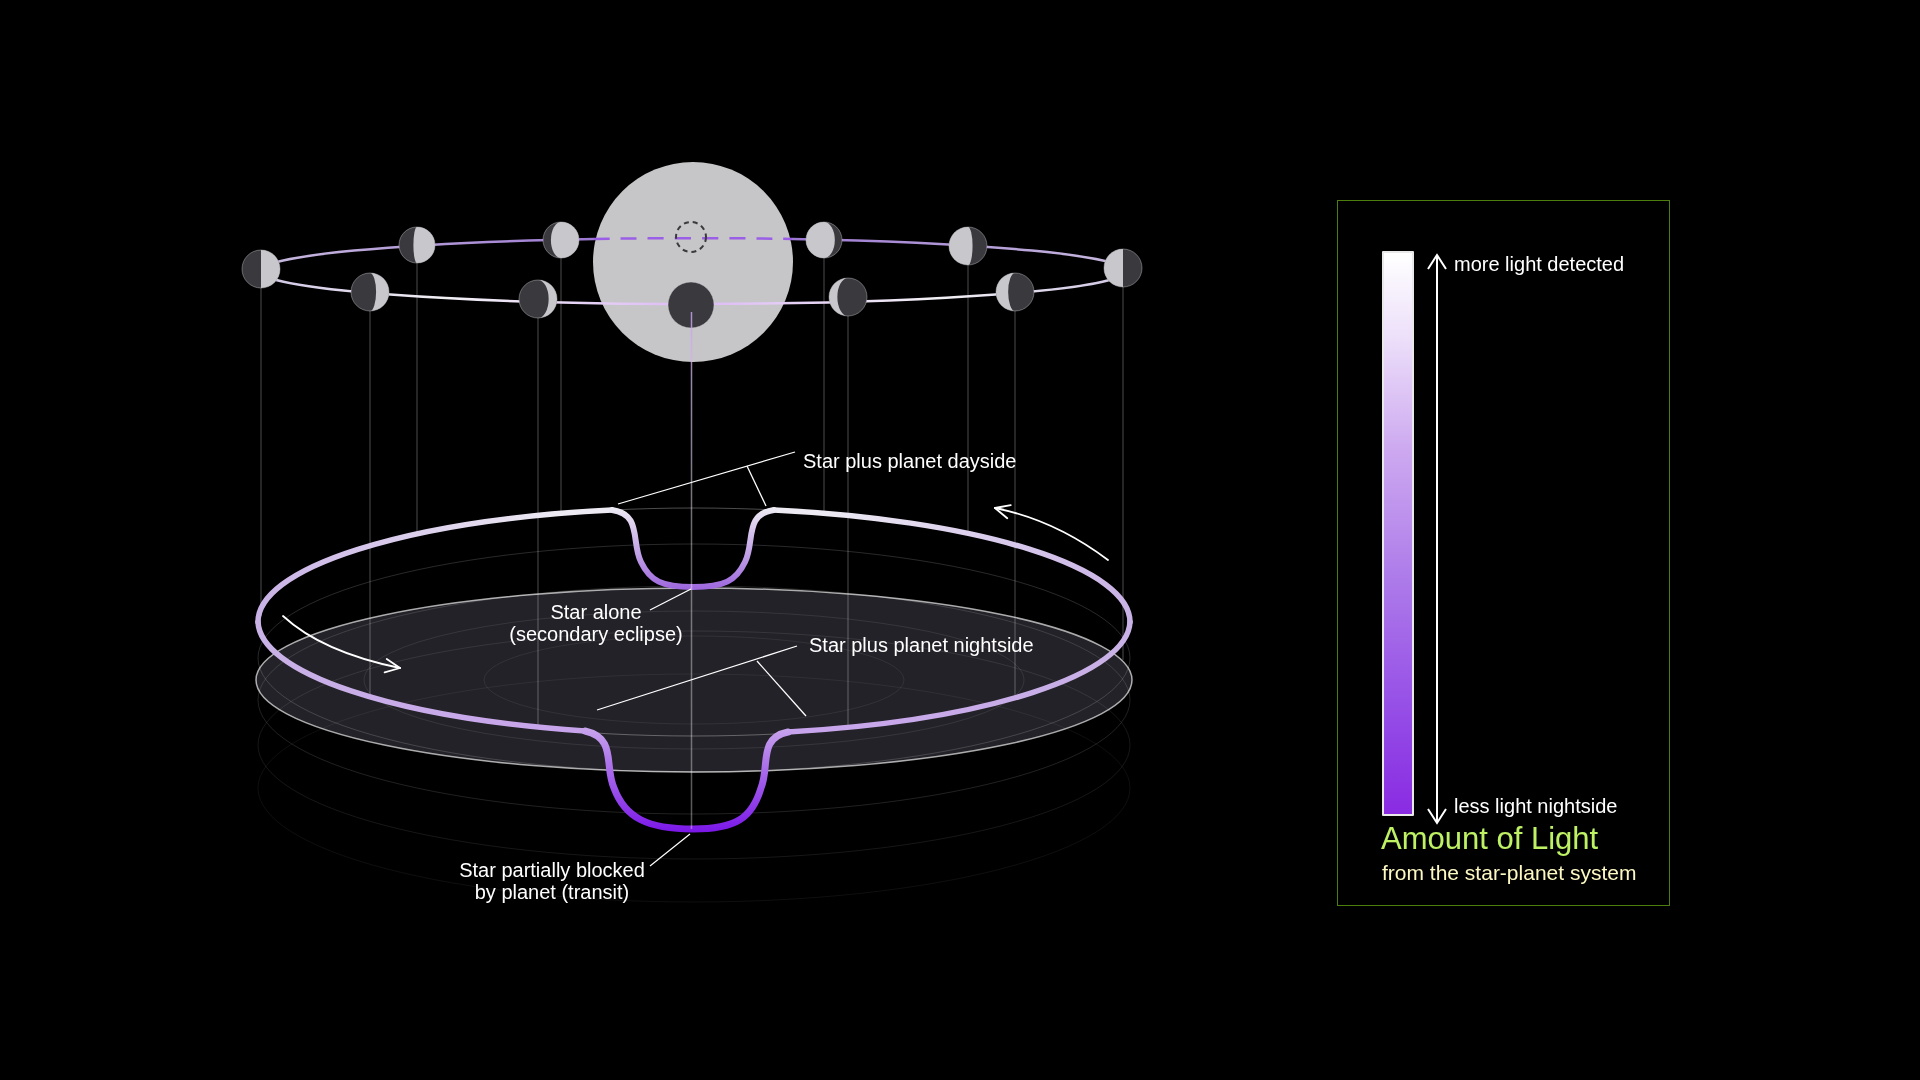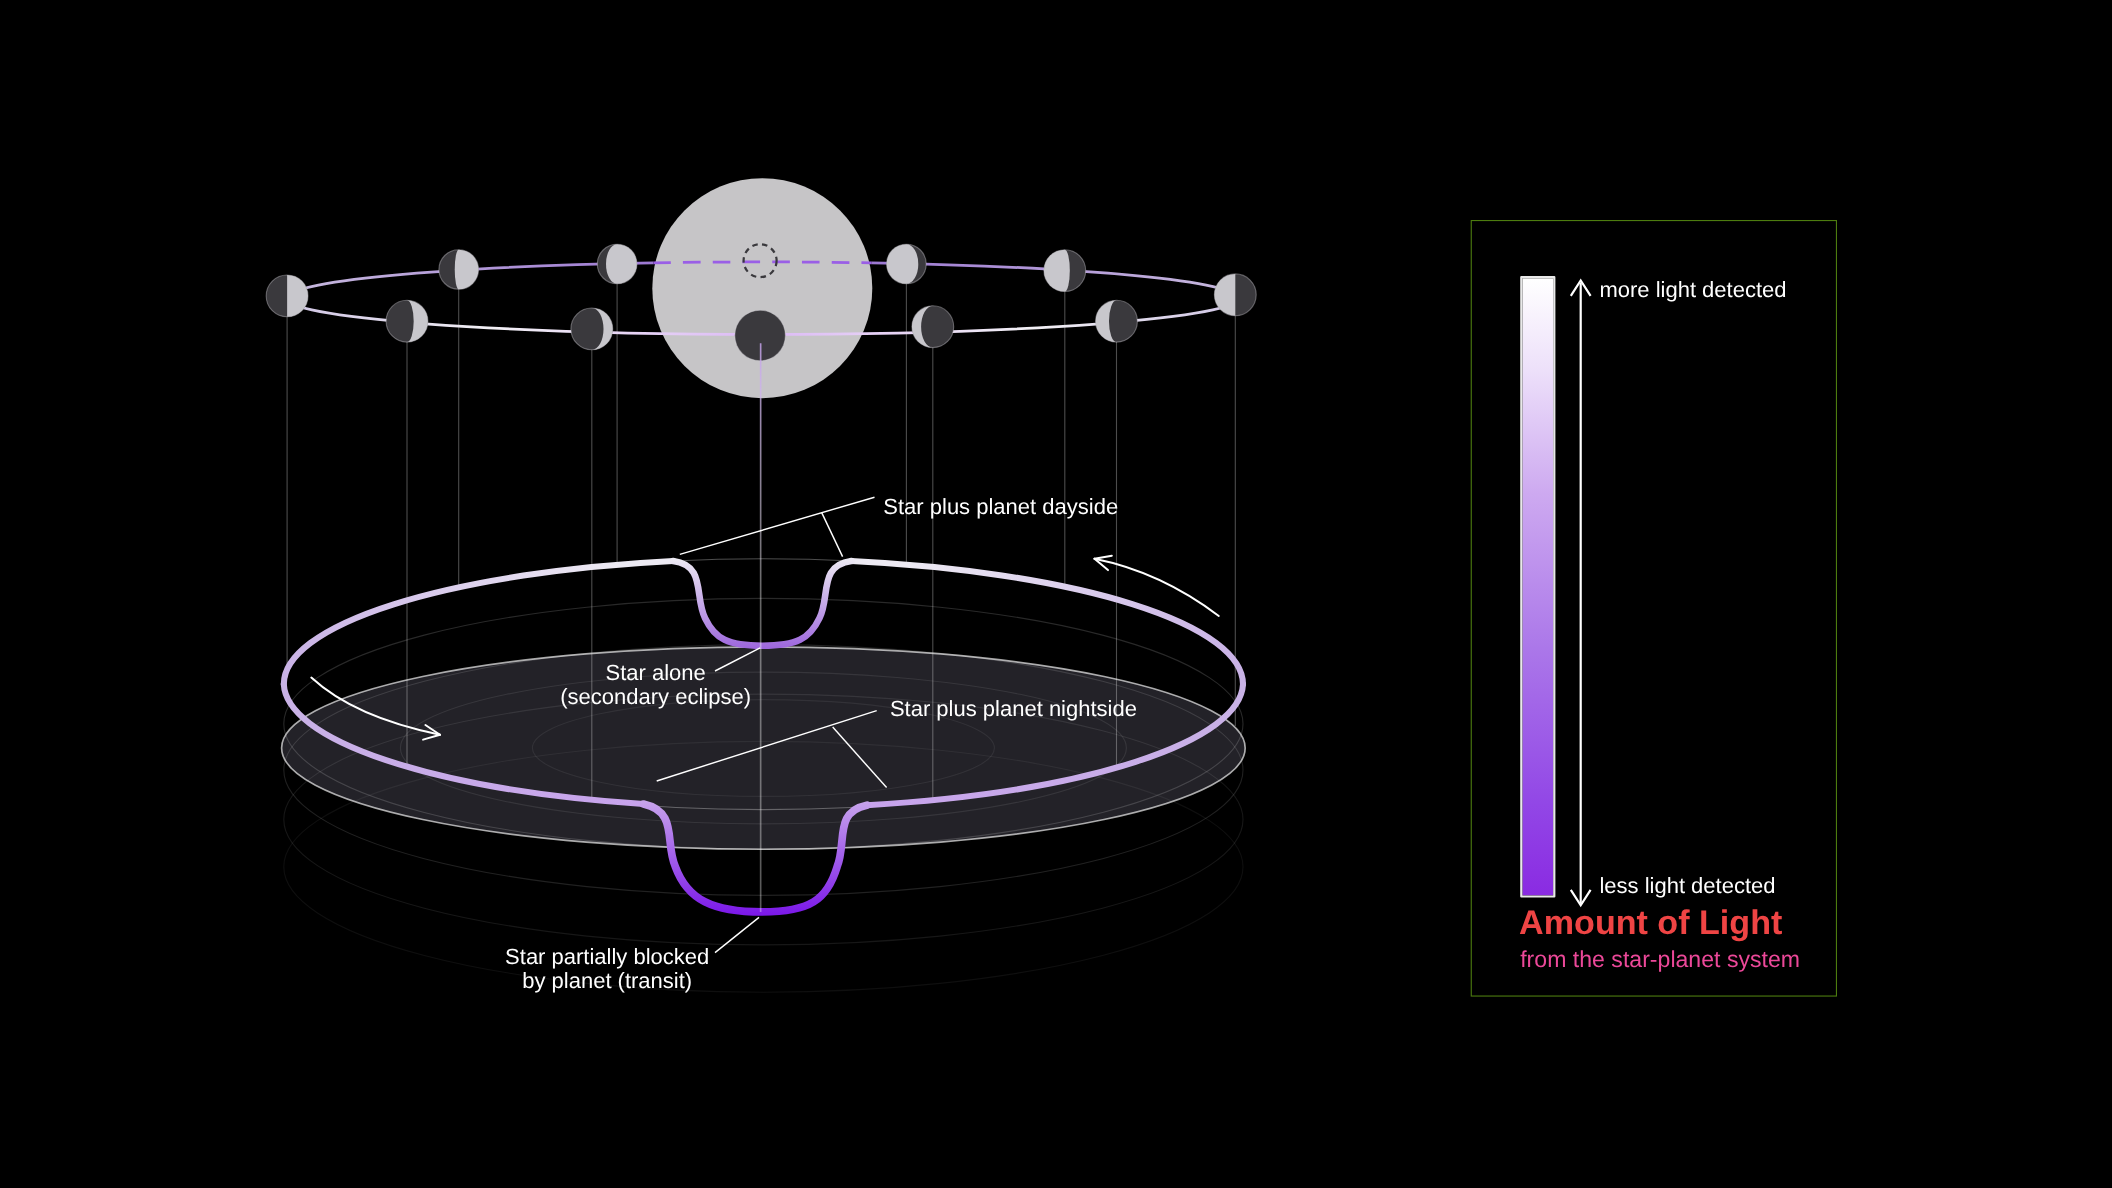--- a/index.html
+++ b/index.html
@@ -9,22 +9,22 @@
   .diagram-label{position:absolute;color:#fff;font-size:20px;line-height:22px;white-space:nowrap;}
   .centered{transform:translateX(-50%);text-align:center;}
   
   .legend-box{position:absolute;left:1337px;top:200px;width:331px;height:704px;
               border:1px solid #4d7c0f;background:#000;text-align:right;}
   .legend-bar{position:absolute;left:44px;top:50px;width:28px;height:561px;
               border:2px solid #e9e9e9;border-radius:1px;}
   .legend-arrow{position:absolute;left:86px;top:46px;}
   .legend-top-label{position:absolute;left:116px;top:52px;color:#fff;font-size:20px;white-space:nowrap;}
   .legend-bottom-label{position:absolute;left:116px;top:594px;color:#fff;font-size:20px;white-space:nowrap;}
-  .legend-title{position:absolute;left:43px;top:620px;color:#ef4444;font-size:31px;white-space:nowrap;font-weight:bold;}
-  .legend-subtitle{position:absolute;left:44px;top:660px;color:#ec4899;font-size:21px;white-space:nowrap;}
+  .legend-title{position:absolute;left:43px;top:620px;color:#bef264;font-size:31px;white-space:nowrap;}
+  .legend-subtitle{position:absolute;left:44px;top:660px;color:#fef9c3;font-size:21px;white-space:nowrap;}
 </style>
 </head>
 <body>
 
 <svg class="stage" id="diagram-svg" width="1920" height="1080" viewBox="0 0 1920 1080">
     <defs>
       <linearGradient id="gA" gradientUnits="userSpaceOnUse" x1="258" y1="0" x2="612" y2="0">
         <stop offset="0%" stop-color="#c9b2e6" stop-opacity="1"></stop>
         <stop offset="85%" stop-color="#edeaf3" stop-opacity="1"></stop>
       </linearGradient>
@@ -174,16 +174,16 @@
 </div>
 
 <div class="legend-box">
   <div class="legend-bar" id="legend-bar" style="background: linear-gradient(rgb(255, 255, 255) 0%, rgb(237, 224, 250) 15%, rgb(205, 169, 240) 35%, rgb(171, 119, 233) 60%, rgb(146, 71, 230) 85%, rgb(138, 43, 226) 100%);"></div>
   <svg class="legend-arrow" width="26" height="584" viewBox="0 0 26 584">
     <line x1="13" y1="10" x2="13" y2="574" stroke="#fff" stroke-width="2"></line>
     <polyline points="4,22 13,8 22,22" fill="none" stroke="#fff" stroke-width="2"></polyline>
     <polyline points="4,562 13,576 22,562" fill="none" stroke="#fff" stroke-width="2"></polyline>
   </svg>
   <div class="legend-top-label">more light detected</div>
-  <div class="legend-bottom-label">less light detected</div>
+  <div class="legend-bottom-label">less light nightside</div>
   <div class="legend-title">Amount of Light</div>
   <div class="legend-subtitle">from the star-planet system</div>
 </div>
 
 </body></html>

